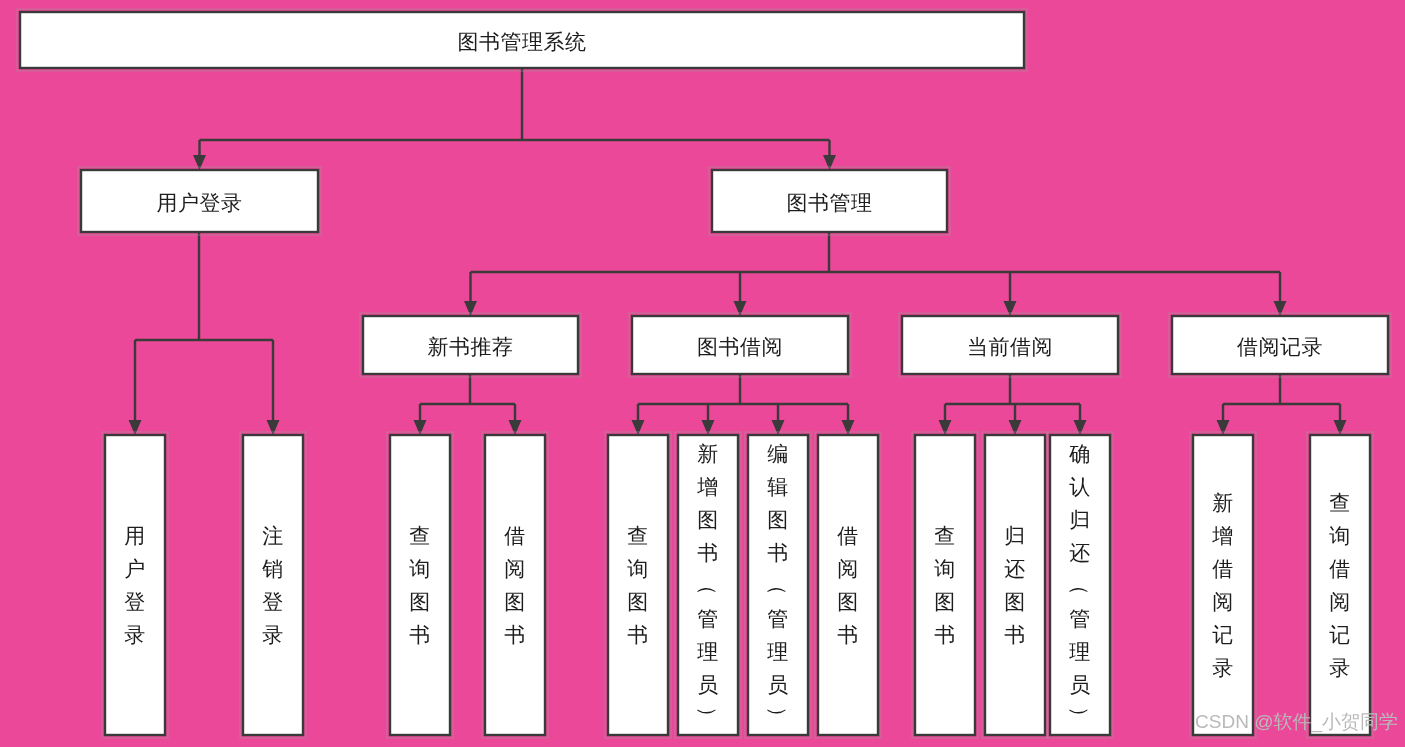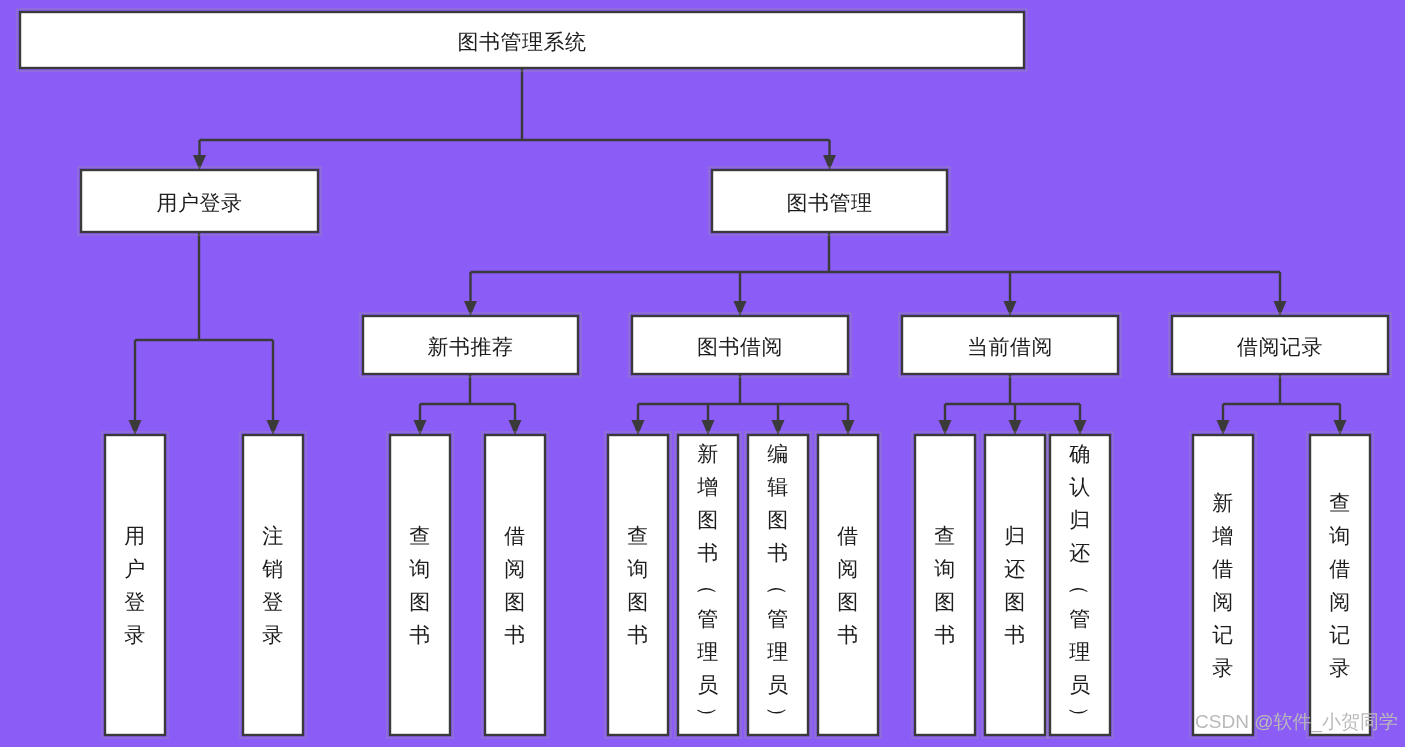--- a/index.html
+++ b/index.html
@@ -8,21 +8,21 @@
     padding: 0;
     background: #ffffff;
   }
   body {
     font-family: "Liberation Sans", "DejaVu Sans", sans-serif;
   }
   #diagram-root {
     position: relative;
     width: 1405px;
     height: 747px;
-    background: #8b5cf6;
+    background: #ec4899;
     overflow: hidden;
     text-decoration: underline;
   }
   svg.diagram-canvas {
     position: absolute;
     left: 0;
     top: 0;
     width: 1405px;
     height: 747px;
     display: block;

